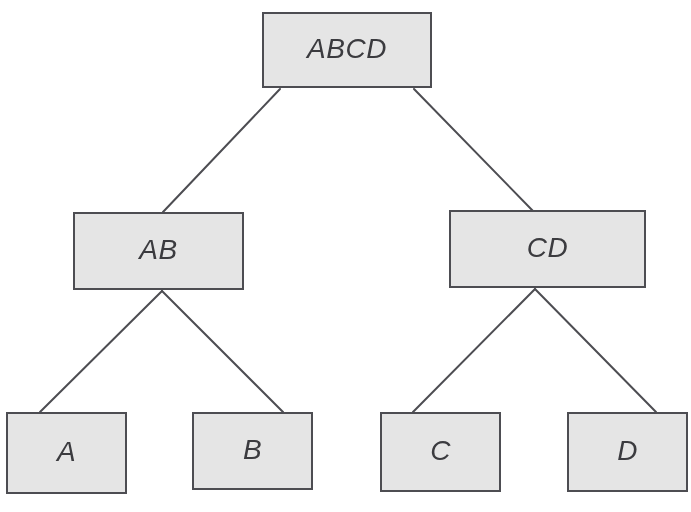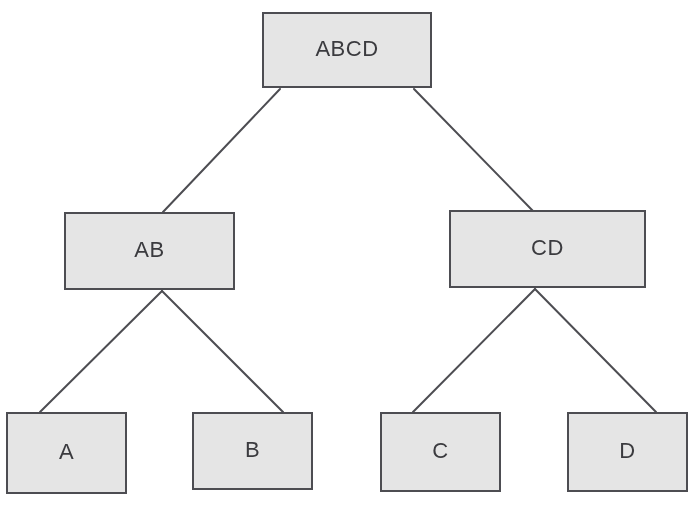--- a/index.html
+++ b/index.html
@@ -24,25 +24,26 @@
   }
   .node {
     position: absolute;
     box-sizing: border-box;
     background: #e5e5e5;
     border: 2px solid #4d4d52;
     display: flex;
     align-items: center;
     justify-content: center;
     color: #3b3b3f;
-    font-size: 22px;
+    font-size: 28px;
     font-weight: 400;
     letter-spacing: 0.5px;
     line-height: 1;
     z-index: 2;
+    font-style: italic;
   }
   .node-label {
     display: block;
     transform: translateY(-1px);
   }
 </style>
 </head>
 <body>
 
 <div id="canvas" style="background: rgb(255, 255, 255);">
@@ -55,21 +56,21 @@
         <line x1="162" y1="291" x2="283" y2="412"></line>
         <line x1="535" y1="289" x2="413" y2="412"></line>
         <line x1="535" y1="289" x2="656" y2="412"></line>
       </g>
   </svg>
 
   <div class="node" id="node-root" style="left: 262px; top: 12px; width: 170px; height: 76px; background: rgb(229, 229, 229); border-color: rgb(77, 77, 82); color: rgb(59, 59, 63);">
     <span class="node-label">ABCD</span>
   </div>
 
-  <div class="node" id="node-ab" style="left: 64px; top: 212px; width: 171px; height: 78px; background: rgb(229, 229, 229); border-color: rgb(77, 77, 82); color: rgb(59, 59, 63);">
+  <div class="node" id="node-ab" style="left: 73px; top: 212px; width: 171px; height: 78px; background: rgb(229, 229, 229); border-color: rgb(77, 77, 82); color: rgb(59, 59, 63);">
     <span class="node-label">AB</span>
   </div>
 
   <div class="node" id="node-cd" style="left: 449px; top: 210px; width: 197px; height: 78px; background: rgb(229, 229, 229); border-color: rgb(77, 77, 82); color: rgb(59, 59, 63);">
     <span class="node-label">CD</span>
   </div>
 
   <div class="node" id="node-a" style="left: 6px; top: 412px; width: 121px; height: 82px; background: rgb(229, 229, 229); border-color: rgb(77, 77, 82); color: rgb(59, 59, 63);">
     <span class="node-label">A</span>
   </div>

